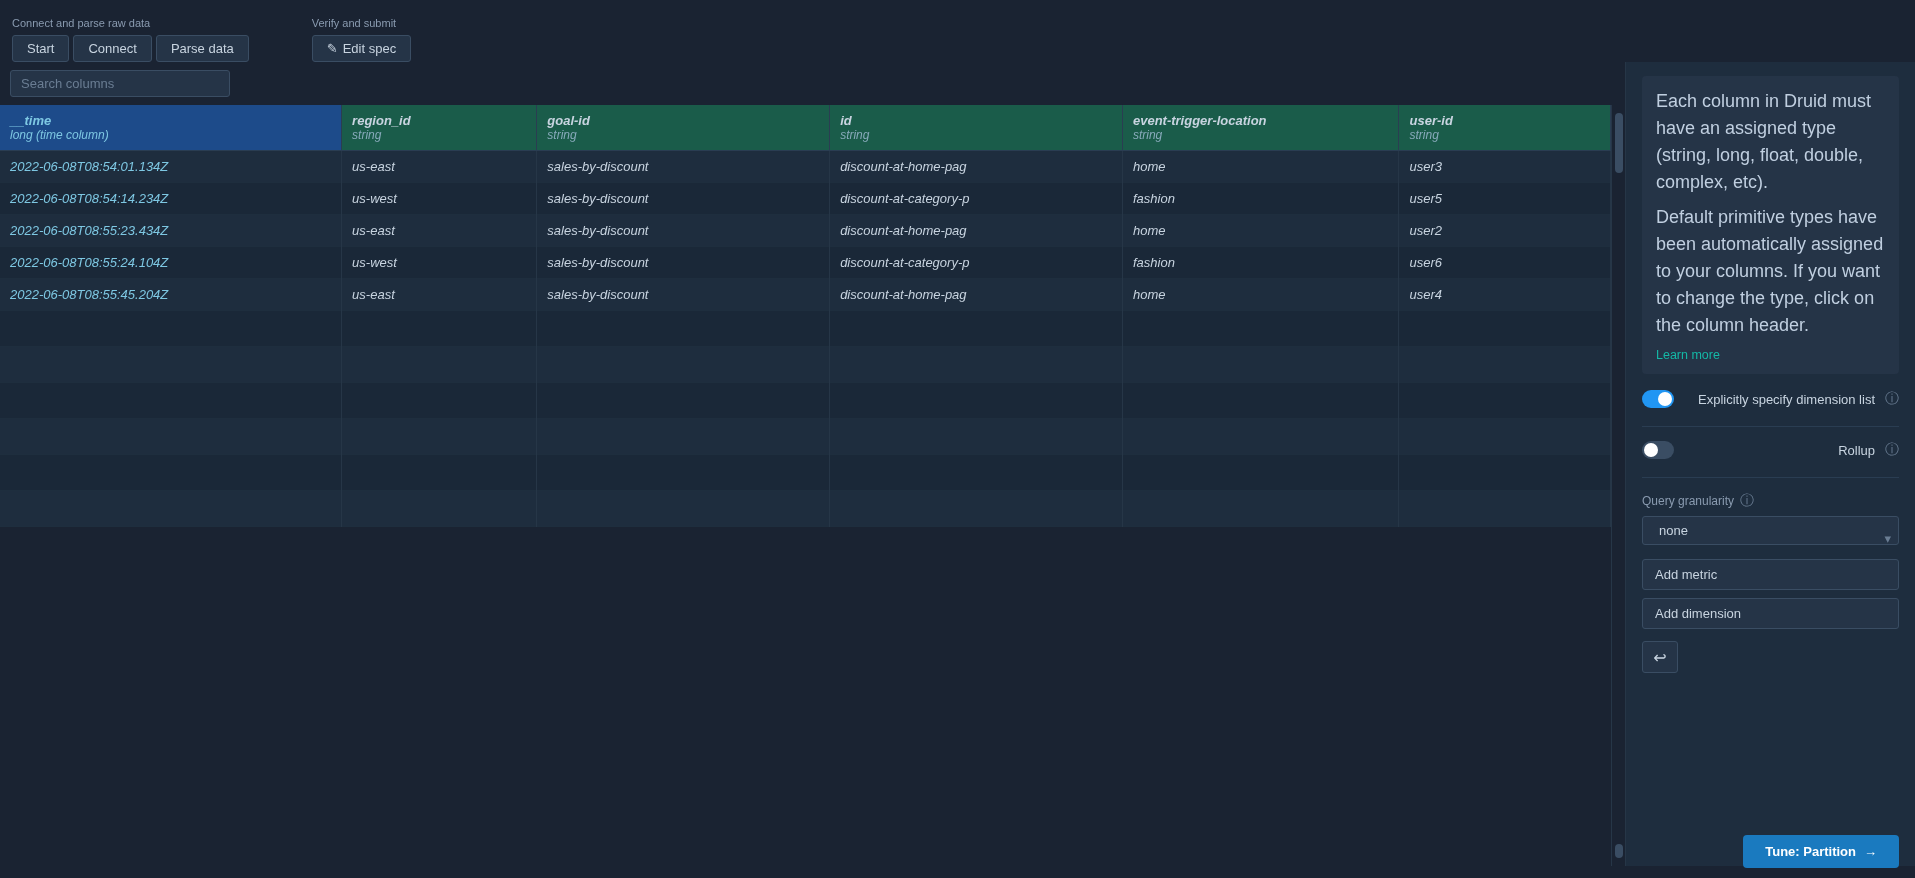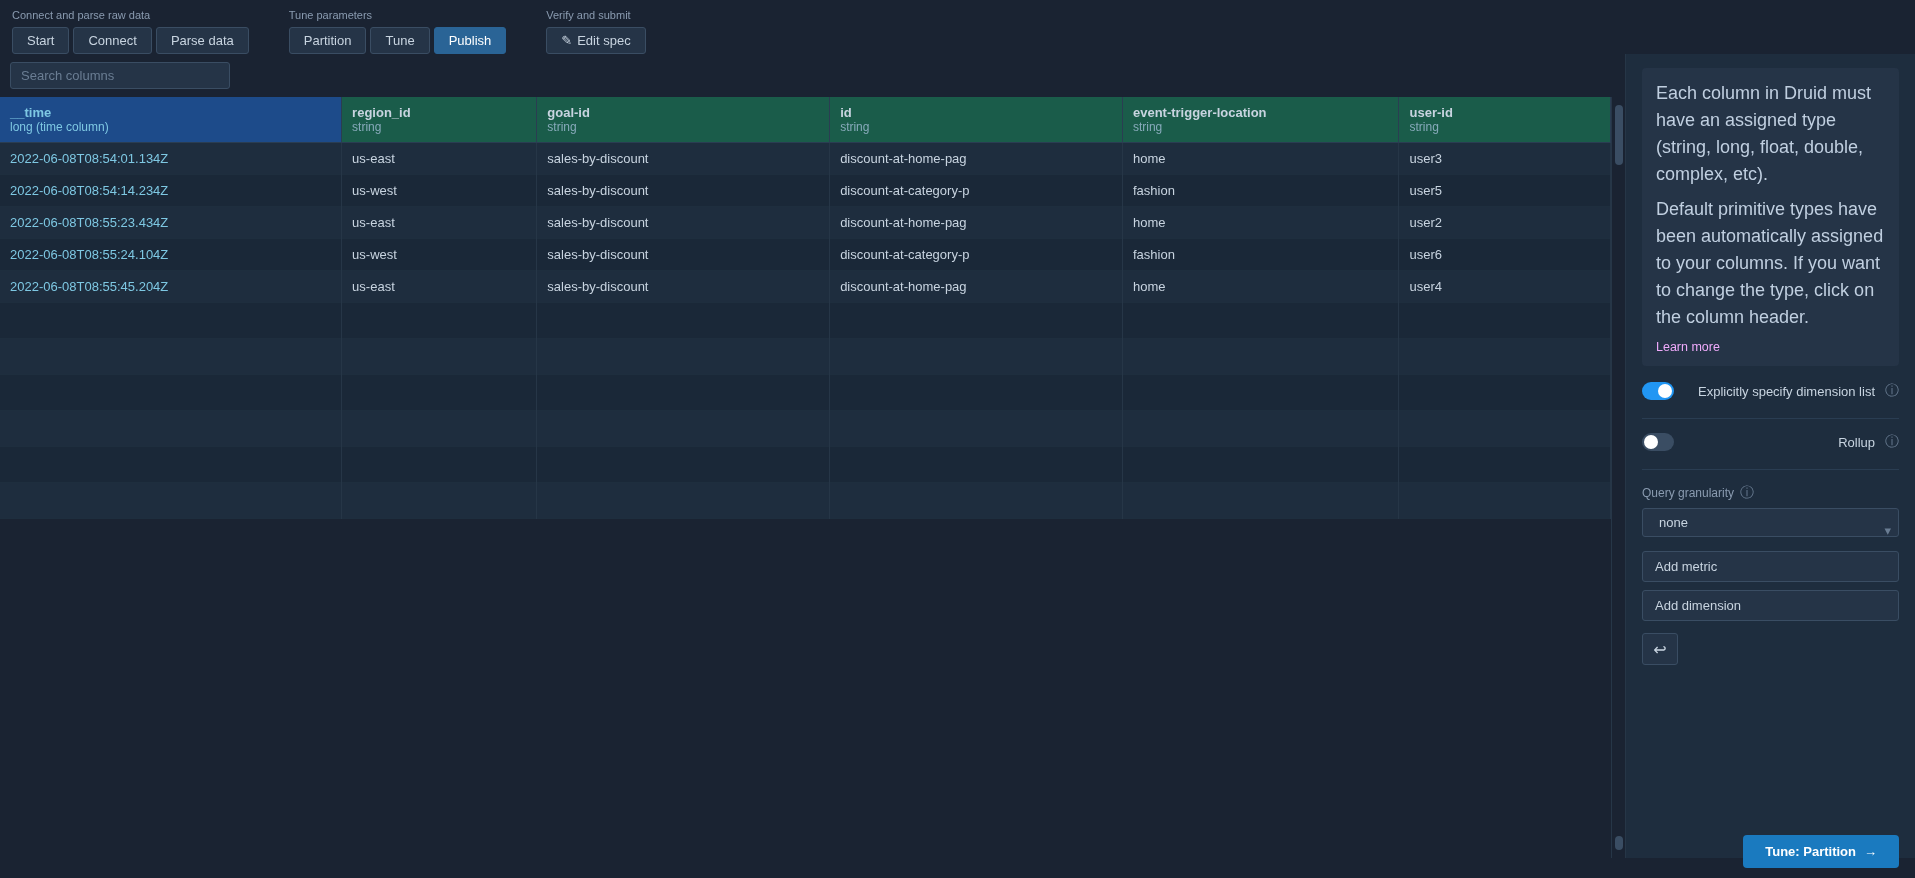--- a/index.html
+++ b/index.html
@@ -9,23 +9,23 @@
       font-family: 'Segoe UI', Arial, sans-serif;
       font-size: 13px;
       height: 878px;
       overflow: hidden;
     }
 
     
     .top-nav {
       display: flex;
       align-items: flex-start;
-      padding: 9px 12px 0 12px;
+      padding: 17px 12px 0 12px;
       background: #1a2332;
-      gap: 40px;
+      gap: 63px;
     }
     .nav-group {
       display: flex;
       flex-direction: column;
       gap: 6px;
     }
     .nav-group-label {
       font-size: 11px;
       color: #8a9bb0;
       white-space: nowrap;
@@ -90,20 +90,21 @@
       color: #6a7d93;
     }
 
     
     .table-wrapper {
       flex: 1;
       overflow: hidden;
       position: relative;
       display: flex;
       flex-direction: column;
+      font-style: italic;
     }
     .data-table {
       width: 100%;
       border-collapse: collapse;
       table-layout: fixed;
     }
     .col-time { width: 210px; }
     .col-region { width: 120px; }
     .col-goal { width: 180px; }
     .col-id { width: 180px; }
@@ -212,21 +213,21 @@
       padding: 12px 14px;
       margin-bottom: 16px;
     }
     .info-box p {
       font-size: 18px;
       color: #c0cfe0;
       line-height: 1.5;
       margin-bottom: 8px;
     }
     .learn-more-link {
-      color: #f0abfc;
+      color: #14b8a6;
       text-decoration: none;
       font-size: 12.5px;
       cursor: pointer;
       text-align: right;
     }
 
     .toggle-row {
       display: flex;
       align-items: center;
       gap: 10px;
@@ -371,28 +372,20 @@
   <div class="nav-group">
     <span class="nav-group-label">Connect and parse raw data</span>
     <div class="nav-buttons">
       <button class="nav-btn">Start</button>
       <button class="nav-btn">Connect</button>
       <button class="nav-btn">Parse data</button>
     </div>
   </div>
 
 
-  <div class="nav-group">
-    <span class="nav-group-label">Tune parameters</span>
-    <div class="nav-buttons">
-      <button class="nav-btn">Partition</button>
-      <button class="nav-btn">Tune</button>
-      <button class="nav-btn publish-active">Publish</button>
-    </div>
-  </div>
 
   <div class="nav-group">
     <span class="nav-group-label">Verify and submit</span>
     <div class="nav-buttons">
       <button class="nav-btn edit-spec">
         <span>✎</span>
         <span>Edit spec</span>
       </button>
     </div>
   </div>

